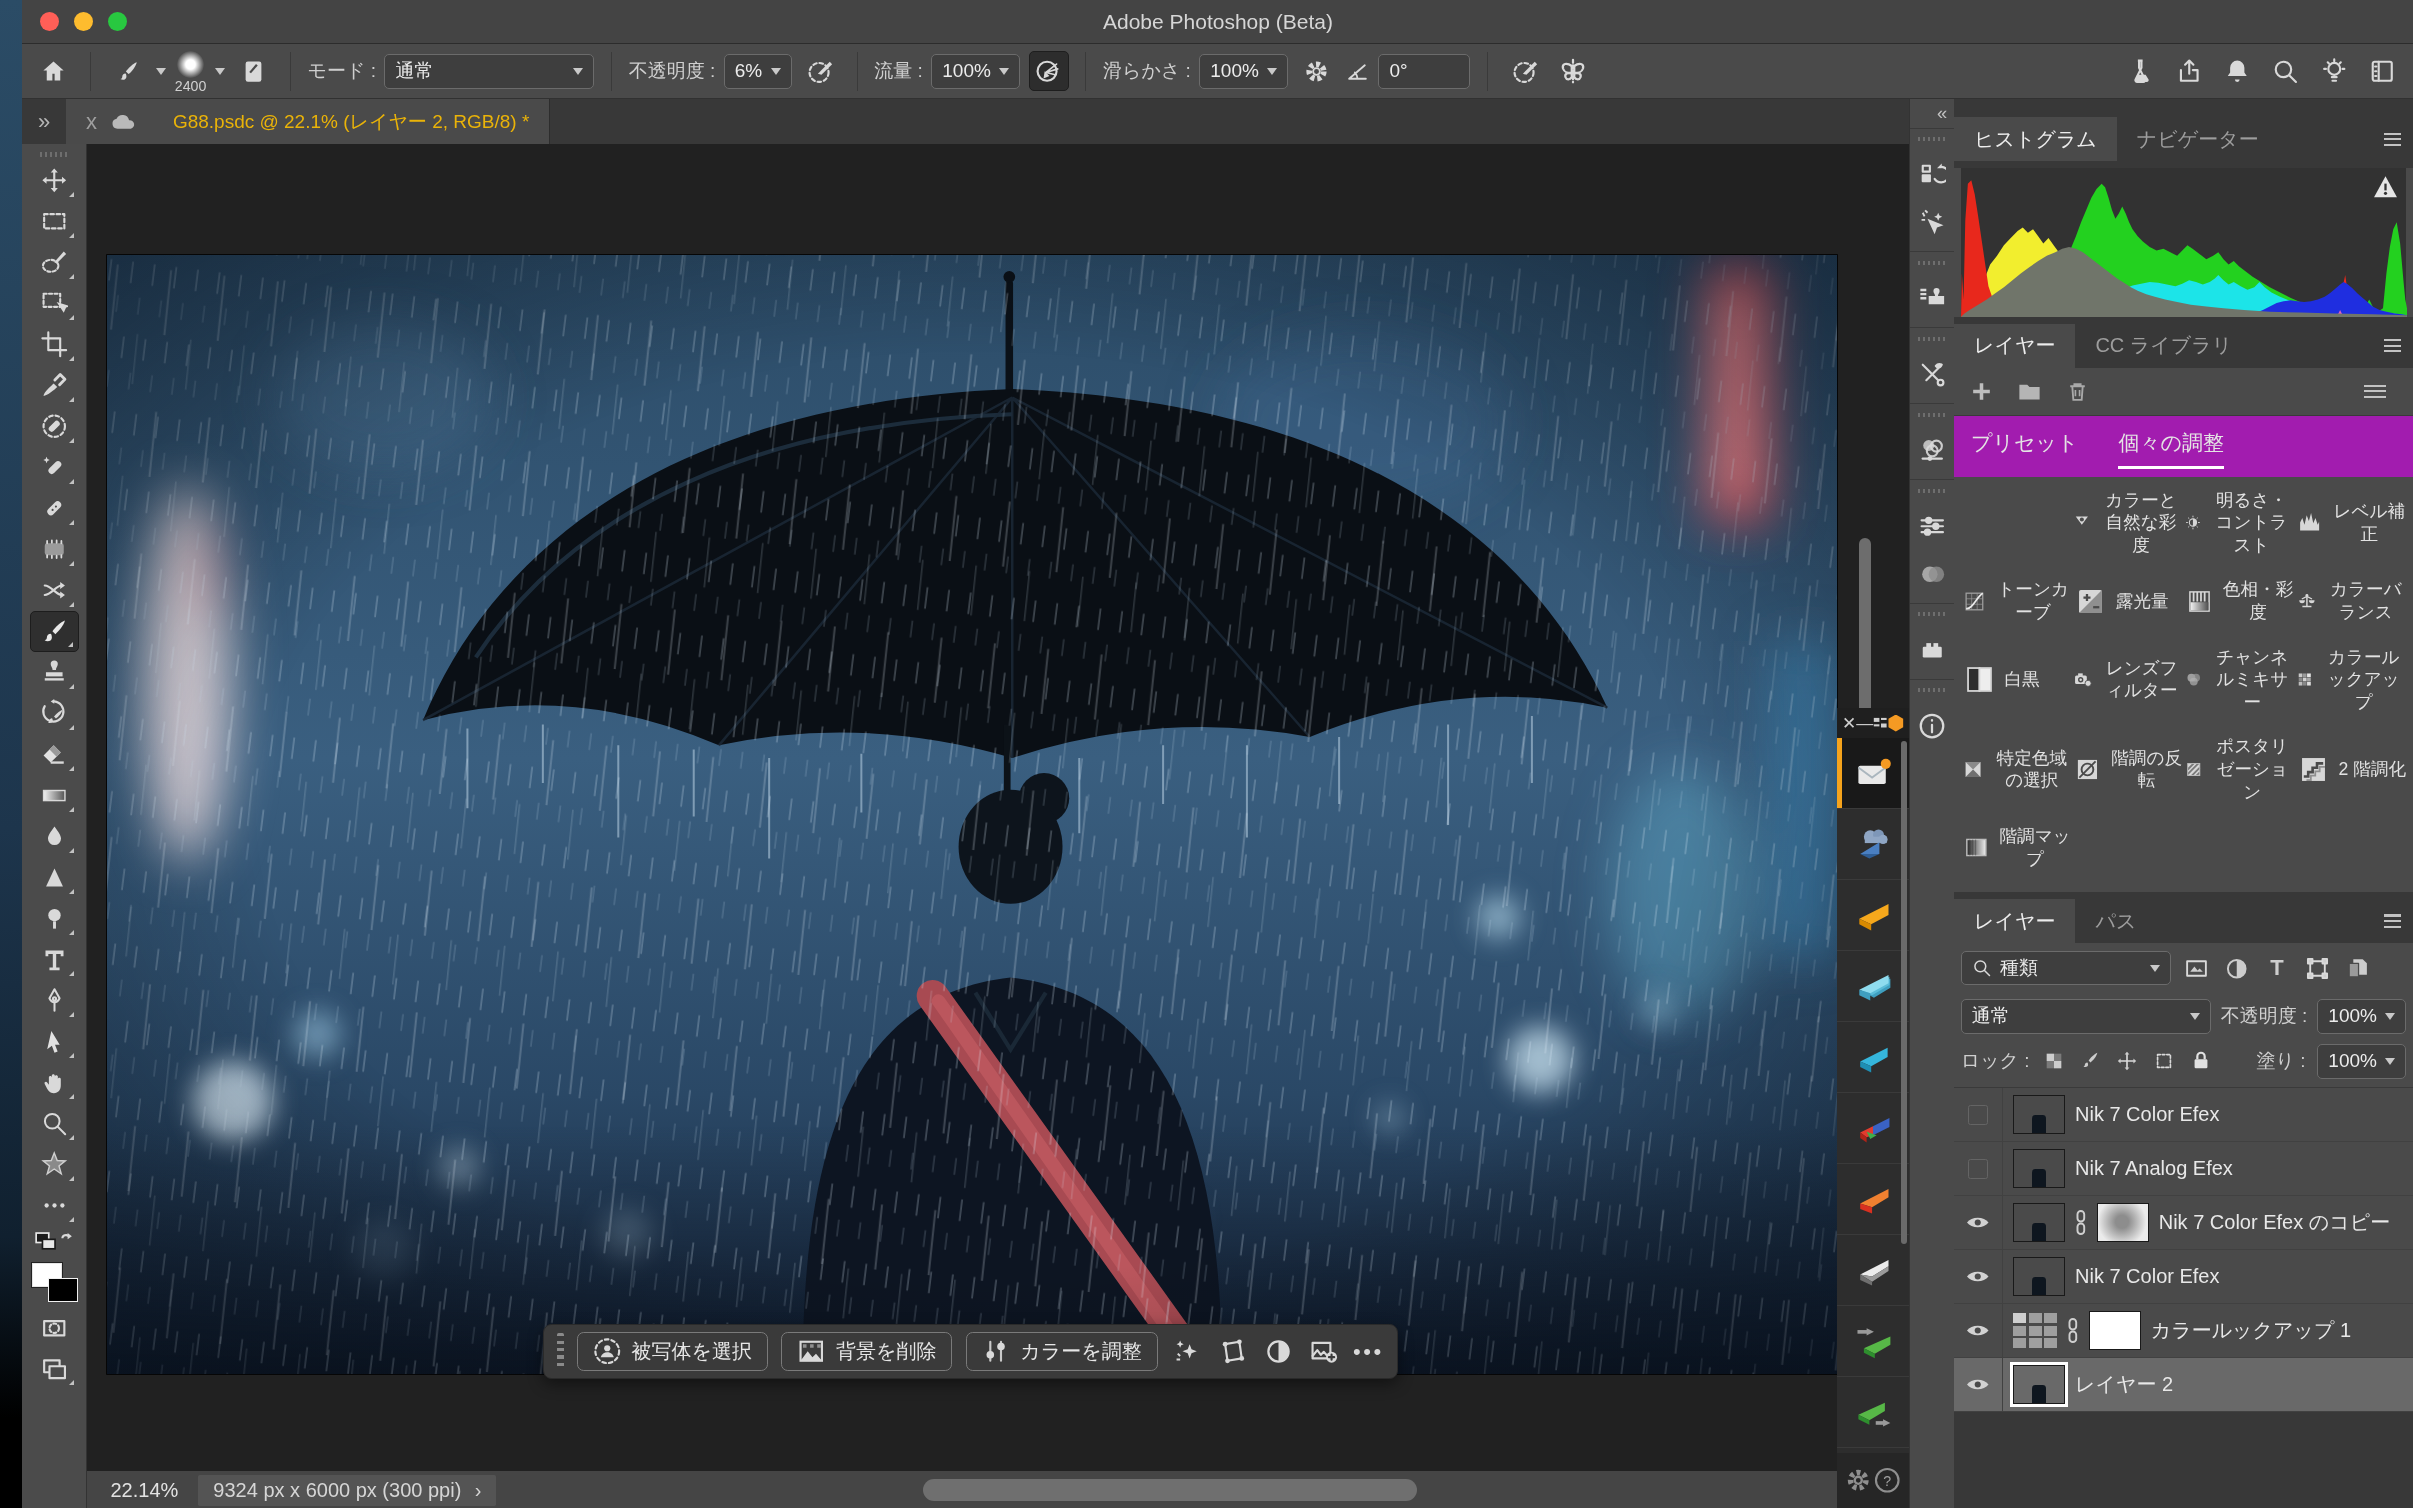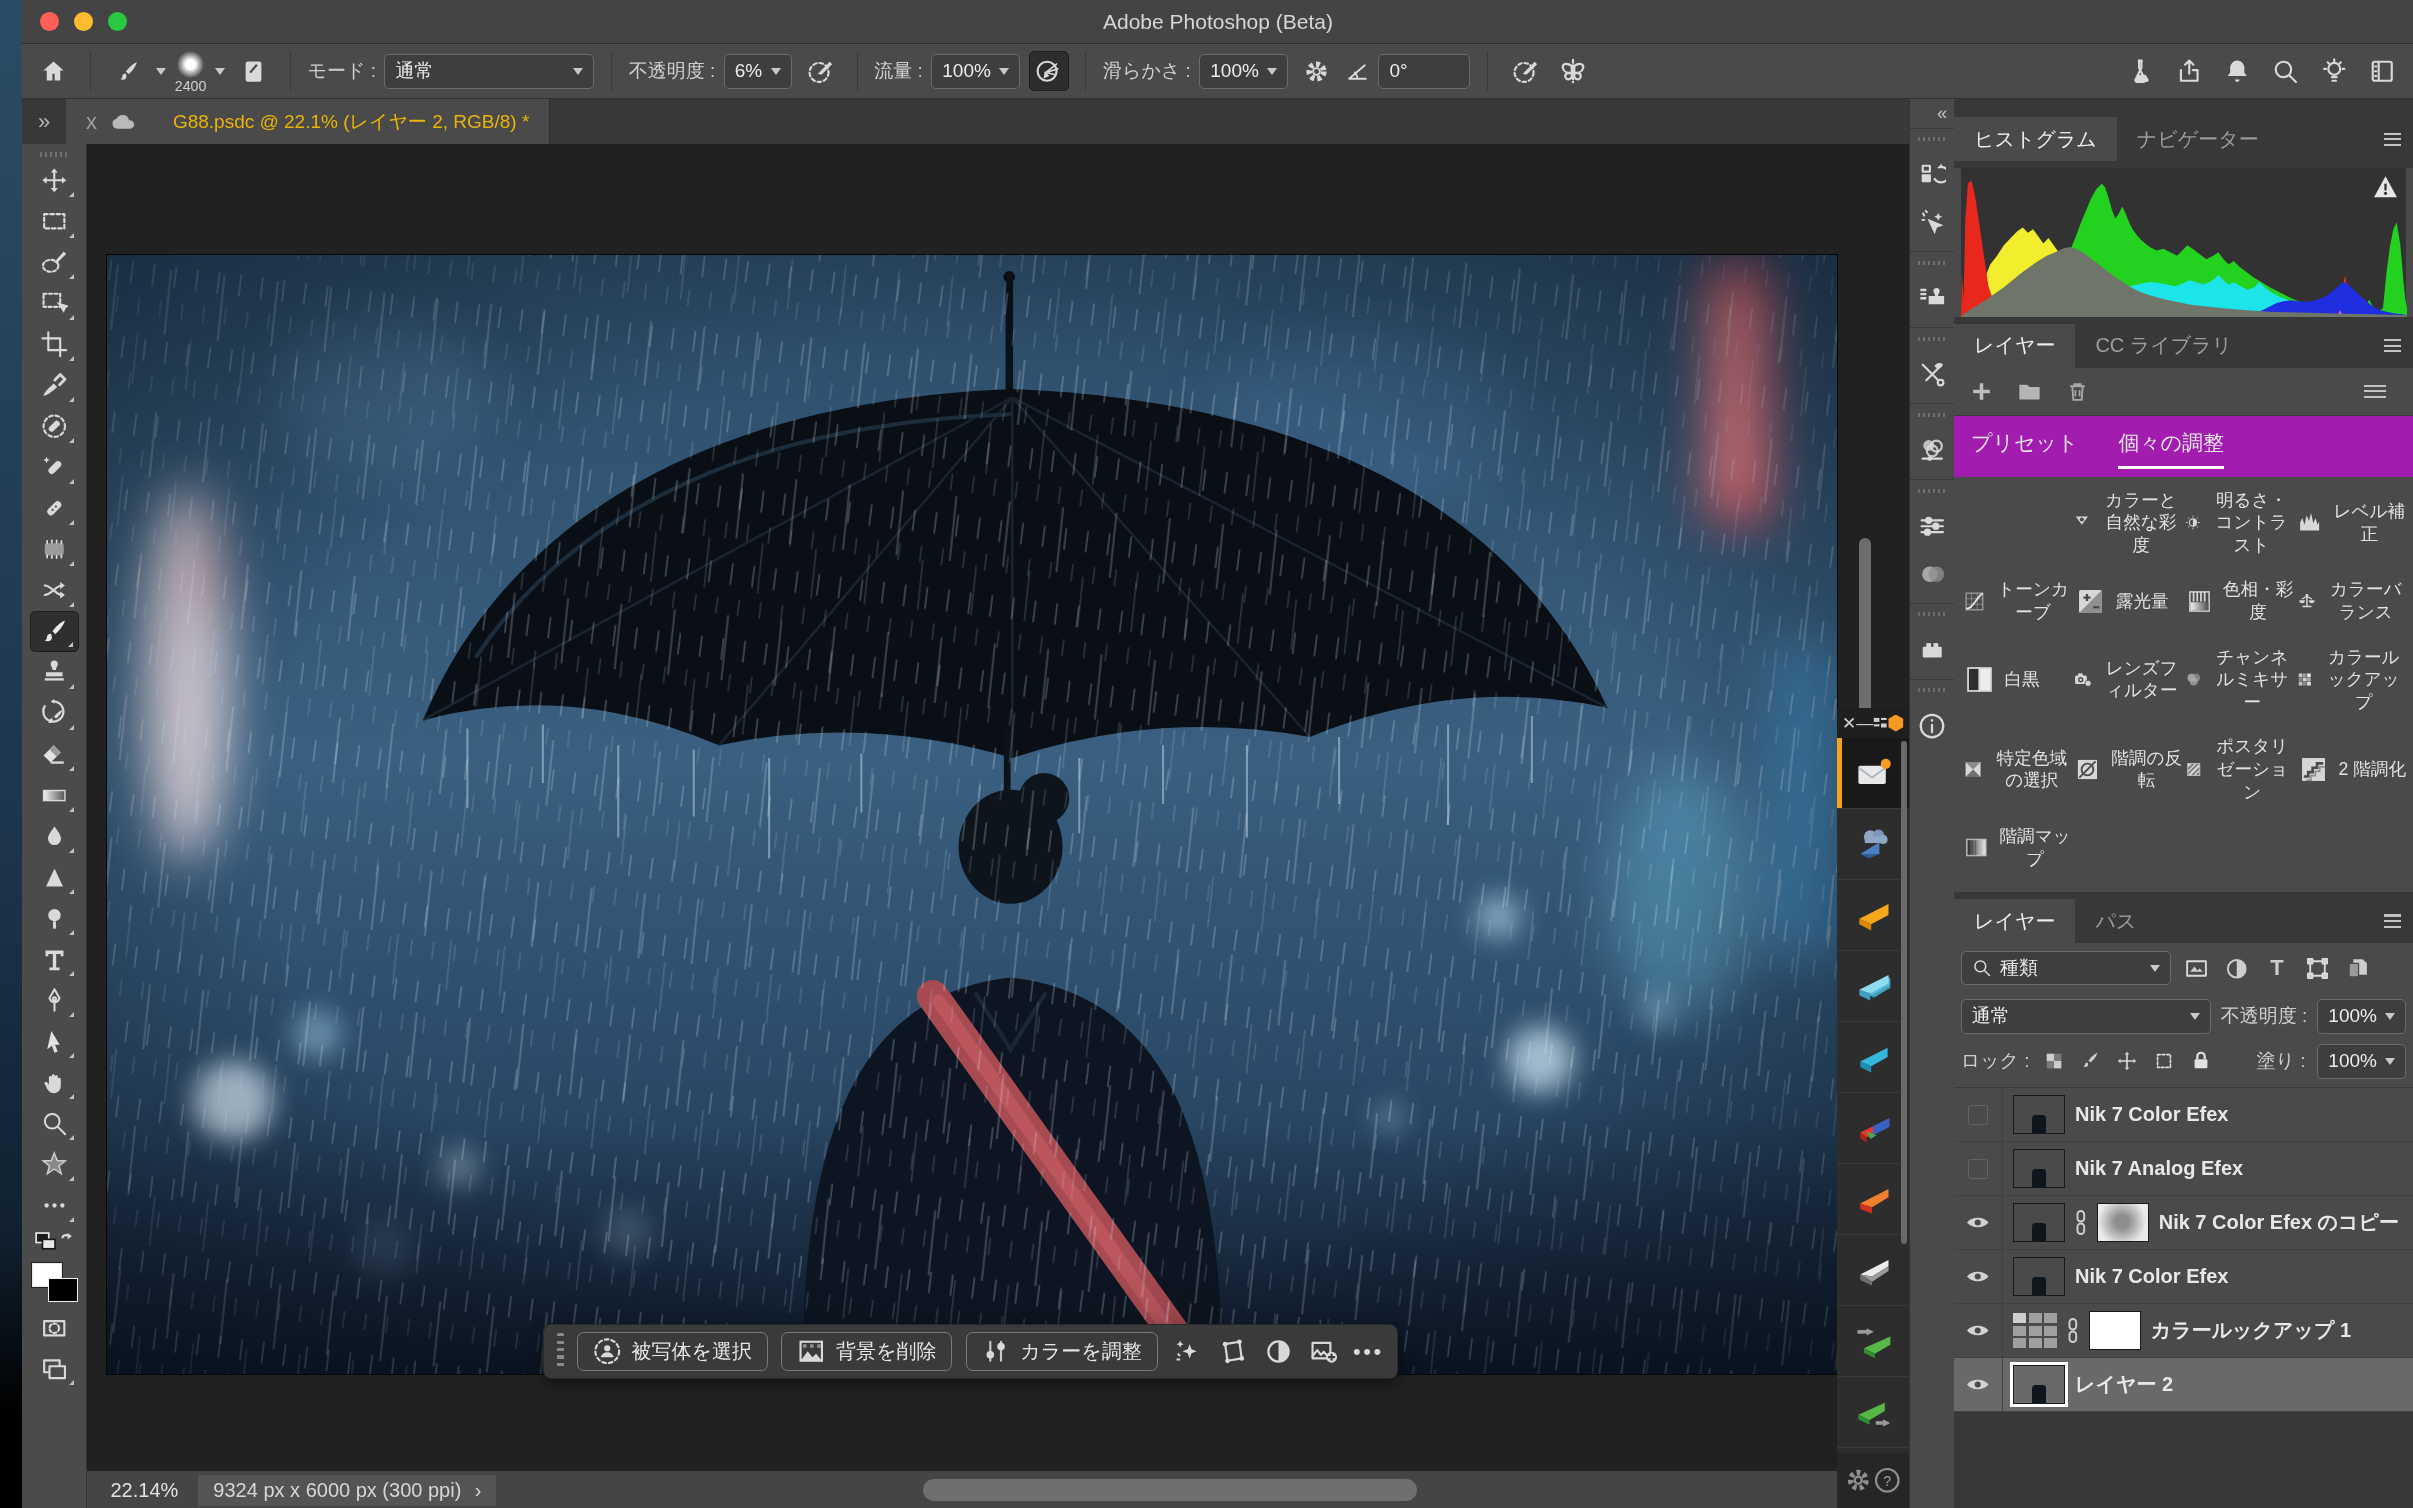--- a/index.html
+++ b/index.html
@@ -122,21 +122,21 @@
     background:
       radial-gradient(circle at 84% 26%,rgba(255,130,140,.95) 0 9%,rgba(255,130,140,0) 32%),
       radial-gradient(circle at 12% 48%,rgba(255,255,255,.85) 0 7%,rgba(255,255,255,0) 28%),
       radial-gradient(ellipse 58% 30% at 50% 36%,#0d141c 0 99%,rgba(13,20,28,0) 100%),
       linear-gradient(180deg,#5a80a4 0%,#3e61833 0%,#3e6183 48%,#243f5b 100%);}
   .lthumb::after{content:'';display:block;width:13.4px;height:18.4px;margin:18.4px auto 0;background:#0e161f;border-radius:3.4px 3.4px 0 0;}
   .lthumb.selT{outline:3.4px solid #fff;}
   .lmask{width:52px;height:39px;border:1.7px solid #191919;flex:0 0 auto;}
   .lmask.blob{background:radial-gradient(circle at 48% 48%,#8d8d8d 0 20%,#bdbdbd 48%,#ebebeb 75%);}
   .lmask.white{background:#fff;}
-  .lname{font-size:20px;color:#e8e8e8;white-space:nowrap;font-weight:bold;}
+  .lname{font-size:20px;color:#e8e8e8;white-space:nowrap;}
   .lutic{width:44px;height:35px;display:grid;grid-template-columns:repeat(3,1fr);grid-template-rows:repeat(3,1fr);gap:2.5px;flex:0 0 auto;}
   .lutic i{background:#9f9f9f;}.lutic i:first-child{background:#cFCfcf;}
 </style>
 </head>
 <body>
 
 <div id="root">
 
   <div class="abs desktop" style="background:linear-gradient(180deg,#2b4c66 0%,#1d354c 55%,#10202f 82%,#000 94%);"></div>
 

